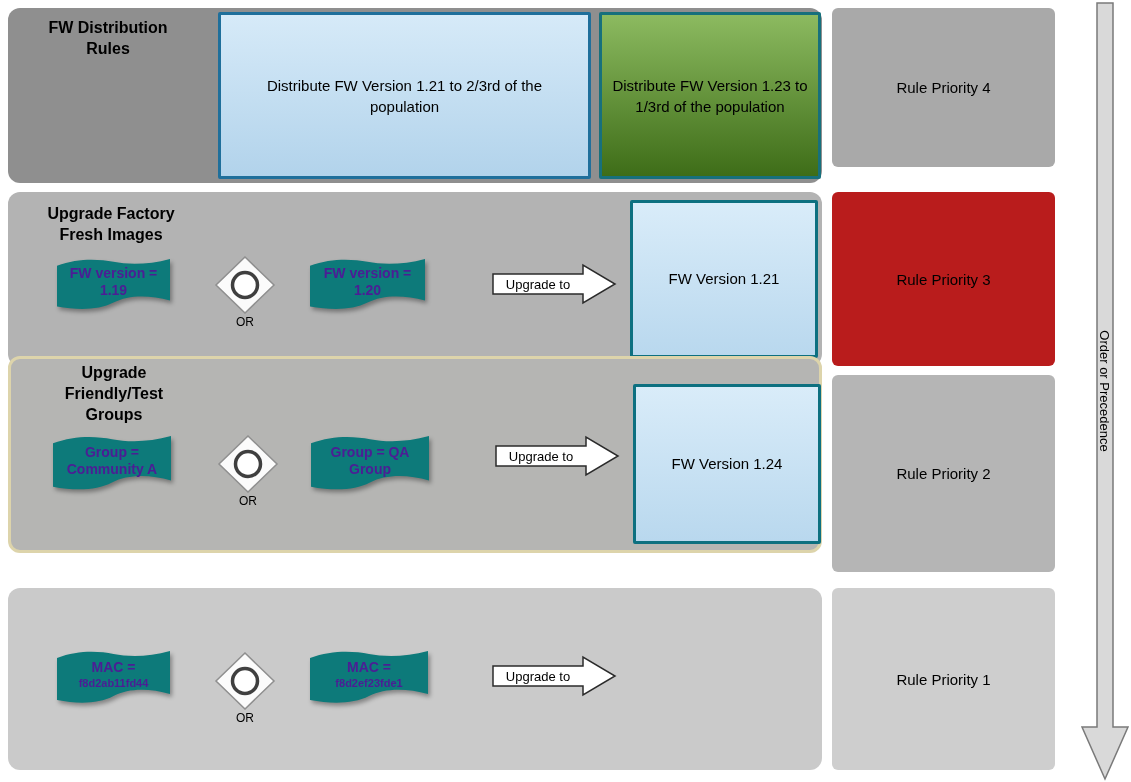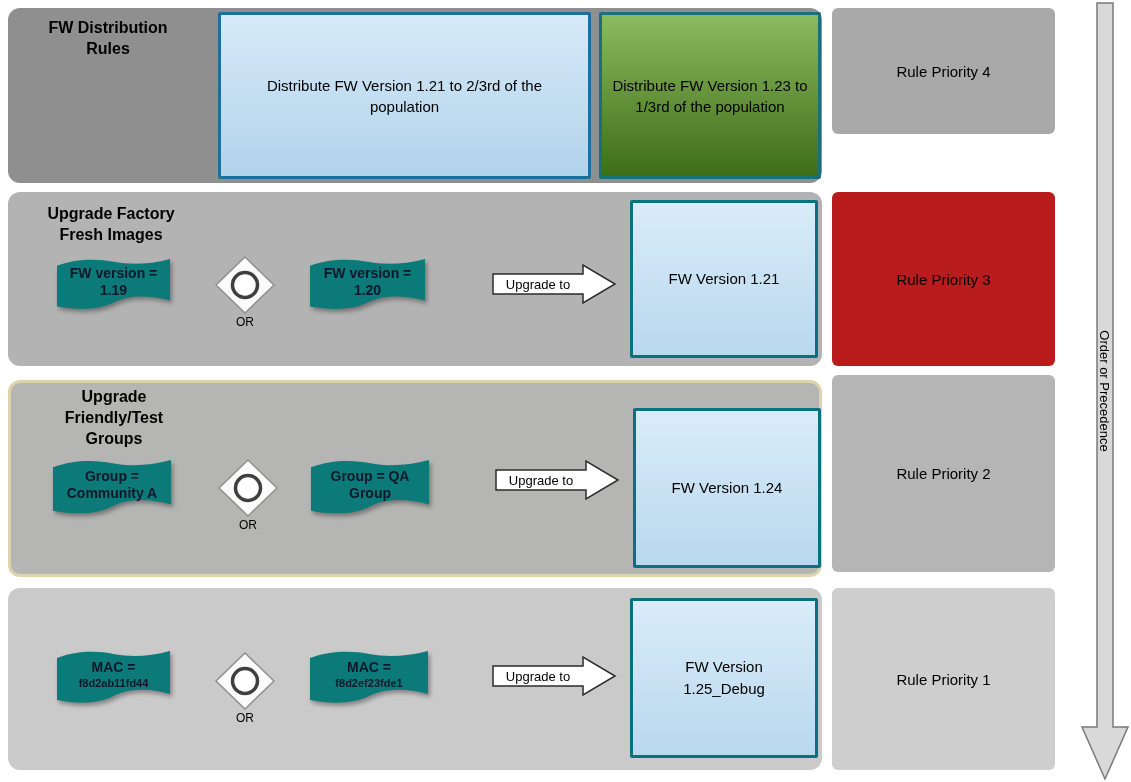--- a/index.html
+++ b/index.html
@@ -4,28 +4,28 @@
 <style>
   html,body { margin:0; padding:0; background:#ffffff; }
   .stage {
     position:relative; width:1131px; height:782px; background:#ffffff;
     font-family:"Liberation Sans", sans-serif; color:#000; overflow:hidden;
   }
   
   .panel { position:absolute; left:8px; width:814px; border-radius:12px; box-sizing:border-box; }
   .row1 { top:8px;   height:175px; background:#8f8f8f; }
   .row2 { top:192px; height:174px; background:#b3b3b3; }
-  .row3 { top:380px; height:197px; background:#b5b5b3; border:3px solid #ddd4ab; }
+  .row3 { top:356px; height:197px; background:#b5b5b3; border:3px solid #ddd4ab; }
   .row4 { top:588px; height:182px; background:#cacaca; }
 
   .priority {
     position:absolute; left:832px; width:223px; border-radius:6px;
     display:flex; align-items:center; justify-content:center; font-size:15px;
   }
-  .p1 { top:8px;   height:126px; background:#a9a9a9; }
+  .p1 { top:8px;   height:159px; background:#a9a9a9; }
   .p2 { top:192px; height:174px; background:#b91c1c; }
   .p3 { top:375px; height:197px; background:#b5b5b5; }
   .p4 { top:588px; height:182px; background:#cecece; }
 
   .row-title { position:absolute; margin:0; font-size:16px; font-weight:bold; text-align:center; line-height:1.3; }
   .t1 { left:25px; top:10px; width:150px; }
   .t2 { left:28px; top:12px; width:150px; }
   .t3 { left:38px; top:4px;  width:130px; }
   .t4 { left:38px; top:10px; width:140px; }
 
@@ -38,21 +38,21 @@
   }
   .dist-box.blue  { left:198px; width:373px; background:linear-gradient(180deg,#d6eaf8,#b2d3eb); padding:4px 45px;margin-left:12px; }
   .dist-box.green { left:591px; width:222px; background:linear-gradient(180deg,#8cba60,#3e6d18); padding:0 10px; border-color:#17707c; }
 
   
   .ribbon { position:absolute; }
   .ribbon svg { position:absolute; left:0; top:0; width:100%; height:100%; filter:drop-shadow(2px 3px 2px rgba(0,0,0,0.35)); }
   .ribbon .rtext {
     position:absolute; left:4px; right:4px; top:2px; bottom:12px;
     display:flex; flex-direction:column; align-items:center; justify-content:center;
-    color:#0f172a; font-weight:bold; font-size:14px; line-height:1.25; text-align:center;
+    color:#4c1d95; font-weight:bold; font-size:14px; line-height:1.25; text-align:center;
   }
   .rtext .small { font-size:11px; }
   .r2a { left:49px;  top:64px; width:113px; height:62px; }
   .r2b { left:302px; top:64px; width:115px; height:62px; }
   .r3a { left:42px;  top:74px; width:118px; height:66px; }
   .r3b { left:300px; top:74px; width:118px; height:66px; }
   .r4a { left:49px;  top:60px; width:113px; height:64px; }
   .r4b { left:302px; top:60px; width:118px; height:64px; }
 
   
@@ -234,23 +234,20 @@
       </div>
     </div>
 
     <div class="uarrow ua4">
       <svg viewBox="0 0 128 44">
         <polygon points="3,12 93,12 93,3 125,22 93,41 93,32 3,32" fill="#ffffff" stroke="#2b2b2b" stroke-width="1.5"></polygon>
       </svg>
       <div class="atext">Upgrade to</div>
     </div>
 
-    <div class="target tg4">
-      <span>FW Version 1.25_Debug</span>
-    </div>
   </section>
   <aside class="priority p4">
     <span>Rule Priority 1</span>
   </aside>
 
   <div class="precedence">
     <svg viewBox="0 0 53 782" preserveAspectRatio="none">
       <polygon points="19,3 35,3 35,727 50,727 27,779 4,727 19,727" fill="#d9d9d9" stroke="#7a7a7a" stroke-width="1.5"></polygon>
     </svg>
     <div class="precedence-label">Order or Precedence</div>

